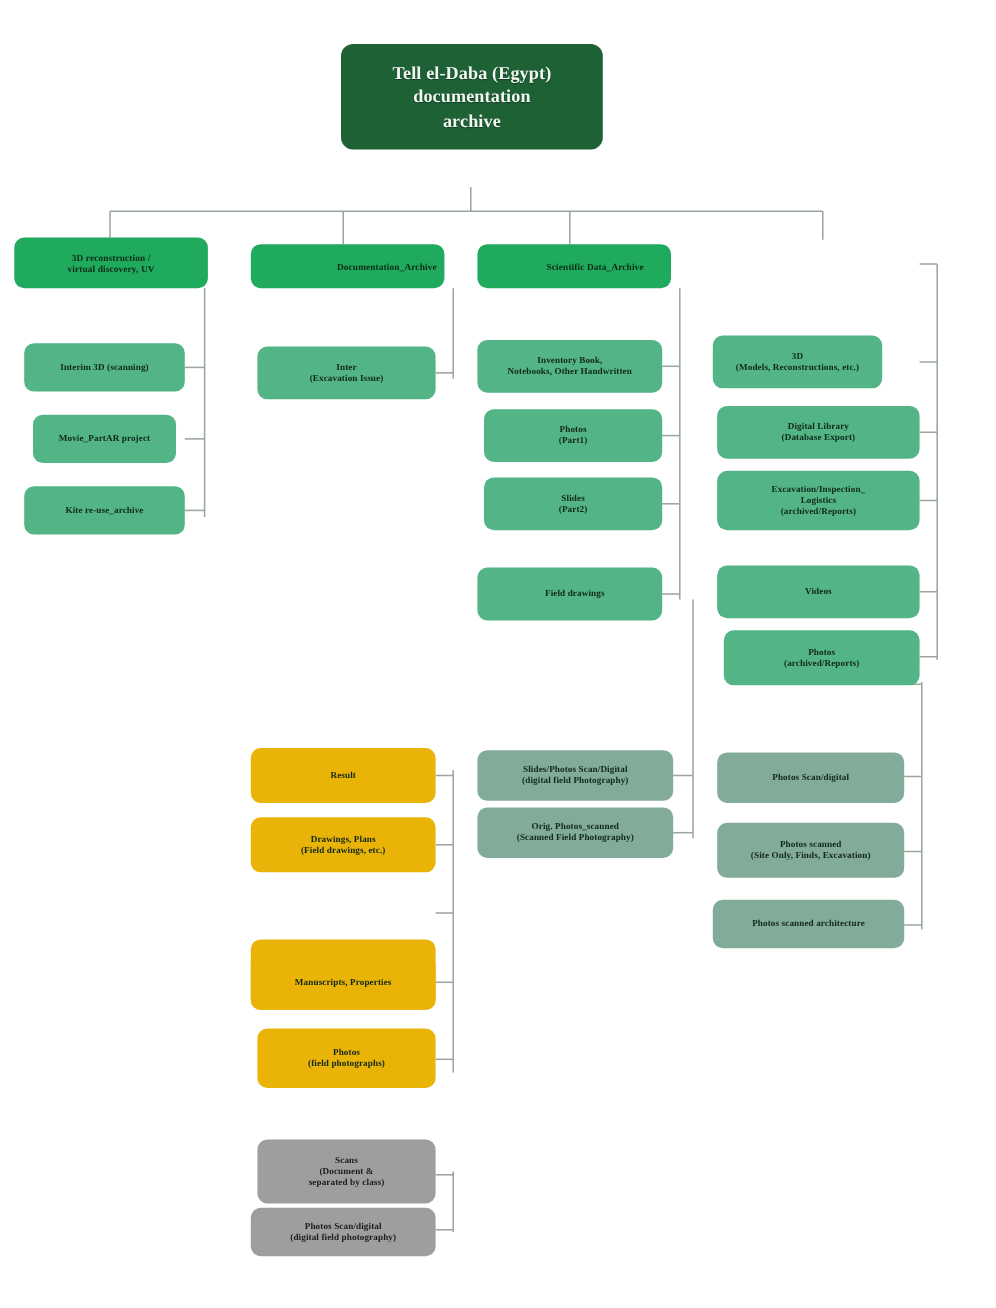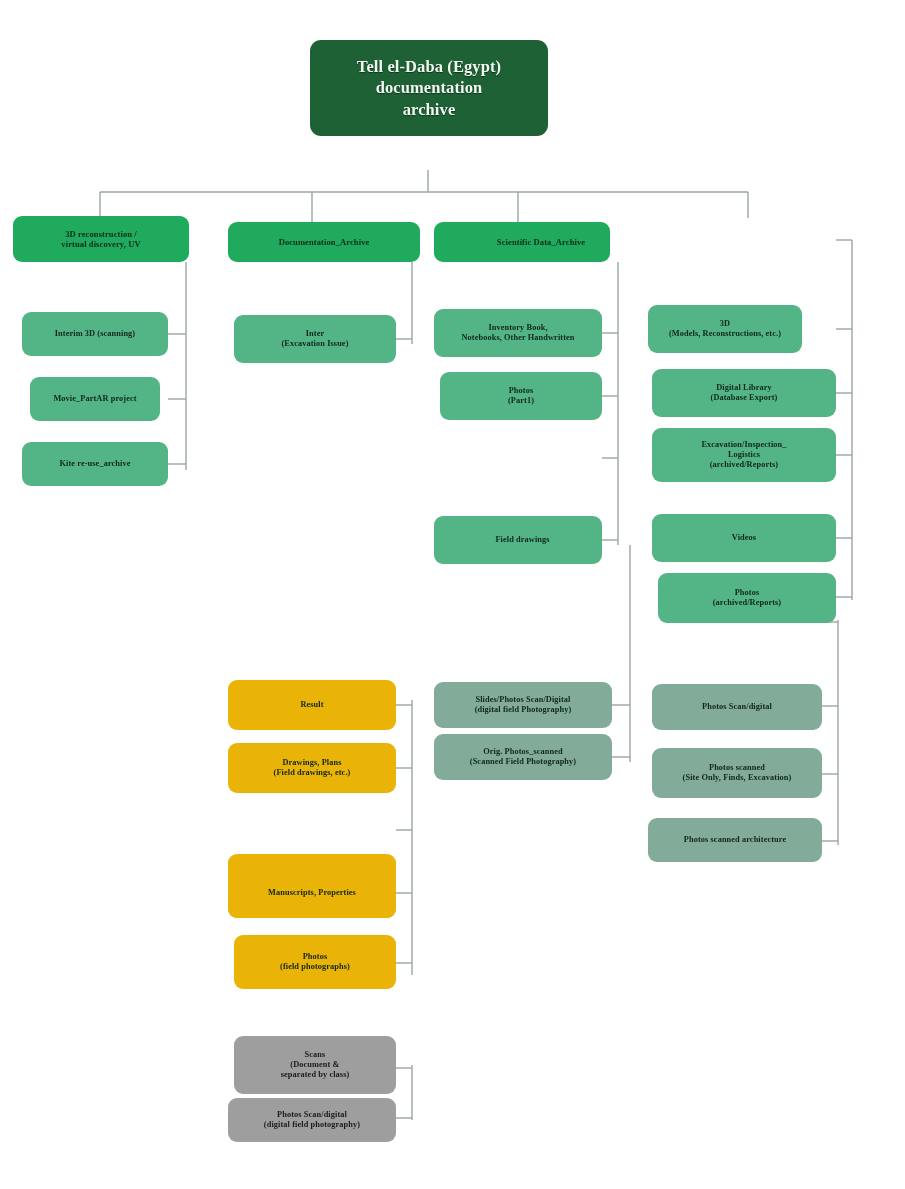--- a/index.html
+++ b/index.html
@@ -170,21 +170,21 @@
   </div>
 
   <div class="node lv2" style="left:30px; top:377px; width:130px; height:44px;">
     <span>Movie_PartAR project</span>
   </div>
 
   <div class="node lv2" style="left:22px; top:442px; width:146px; height:44px;">
     <span>Kite re-use_archive</span>
   </div>
 
-  <div class="node lv1" style="left:228px; top:222px; width:192px; height:40px;">
+  <div class="node lv1" style="left:228px; top:222px; width:176px; height:40px;text-align:right;">
     <span>Documentation_Archive</span>
   </div>
 
   <div class="node lv2" style="left:234px; top:315px; width:162px; height:48px;">
     <span>Inter
 (Excavation Issue)</span>
   </div>
 
   <div class="node lv2 muted" style="left:228px; top:680px; width:168px; height:50px;">
     <span>Result</span>
@@ -226,20 +226,24 @@
   <div class="node lv2" style="left:434px; top:309px; width:168px; height:48px;">
     <span>Inventory Book,
 Notebooks, Other Handwritten</span>
   </div>
 
   <div class="node lv2" style="left:440px; top:372px; width:162px; height:48px;">
     <span>Photos
 (Part1)</span>
   </div>
 
+  <div class="node lv2" style="left:440px; top:434px; width:162px; height:48px;">
+    <span>Slides
+(Part2)</span>
+  </div>
 
   <div class="node lv2" style="left:434px; top:516px; width:168px; height:48px;padding-left:16px;">
     <span>Field drawings</span>
   </div>
 
   <div class="node lv2 sage" style="left:434px; top:682px; width:178px; height:46px;">
     <span>Slides/Photos Scan/Digital
 (digital field Photography)</span>
   </div>
 

